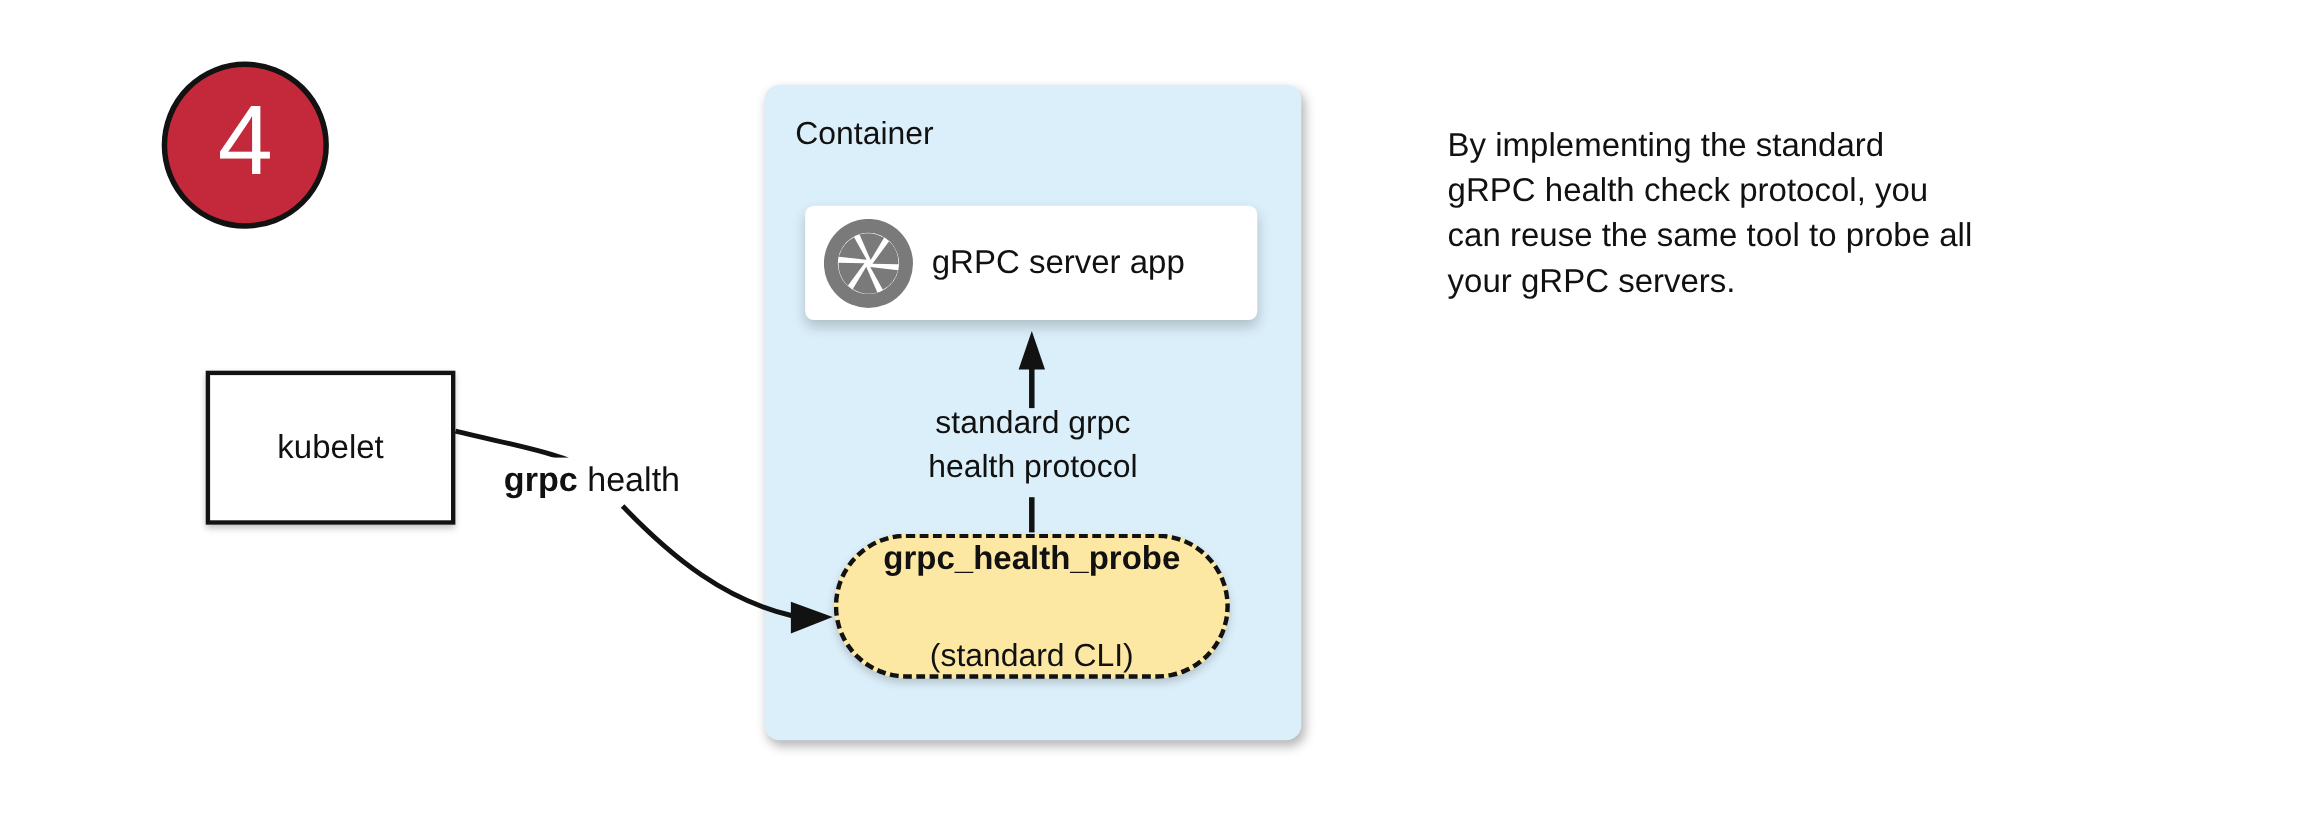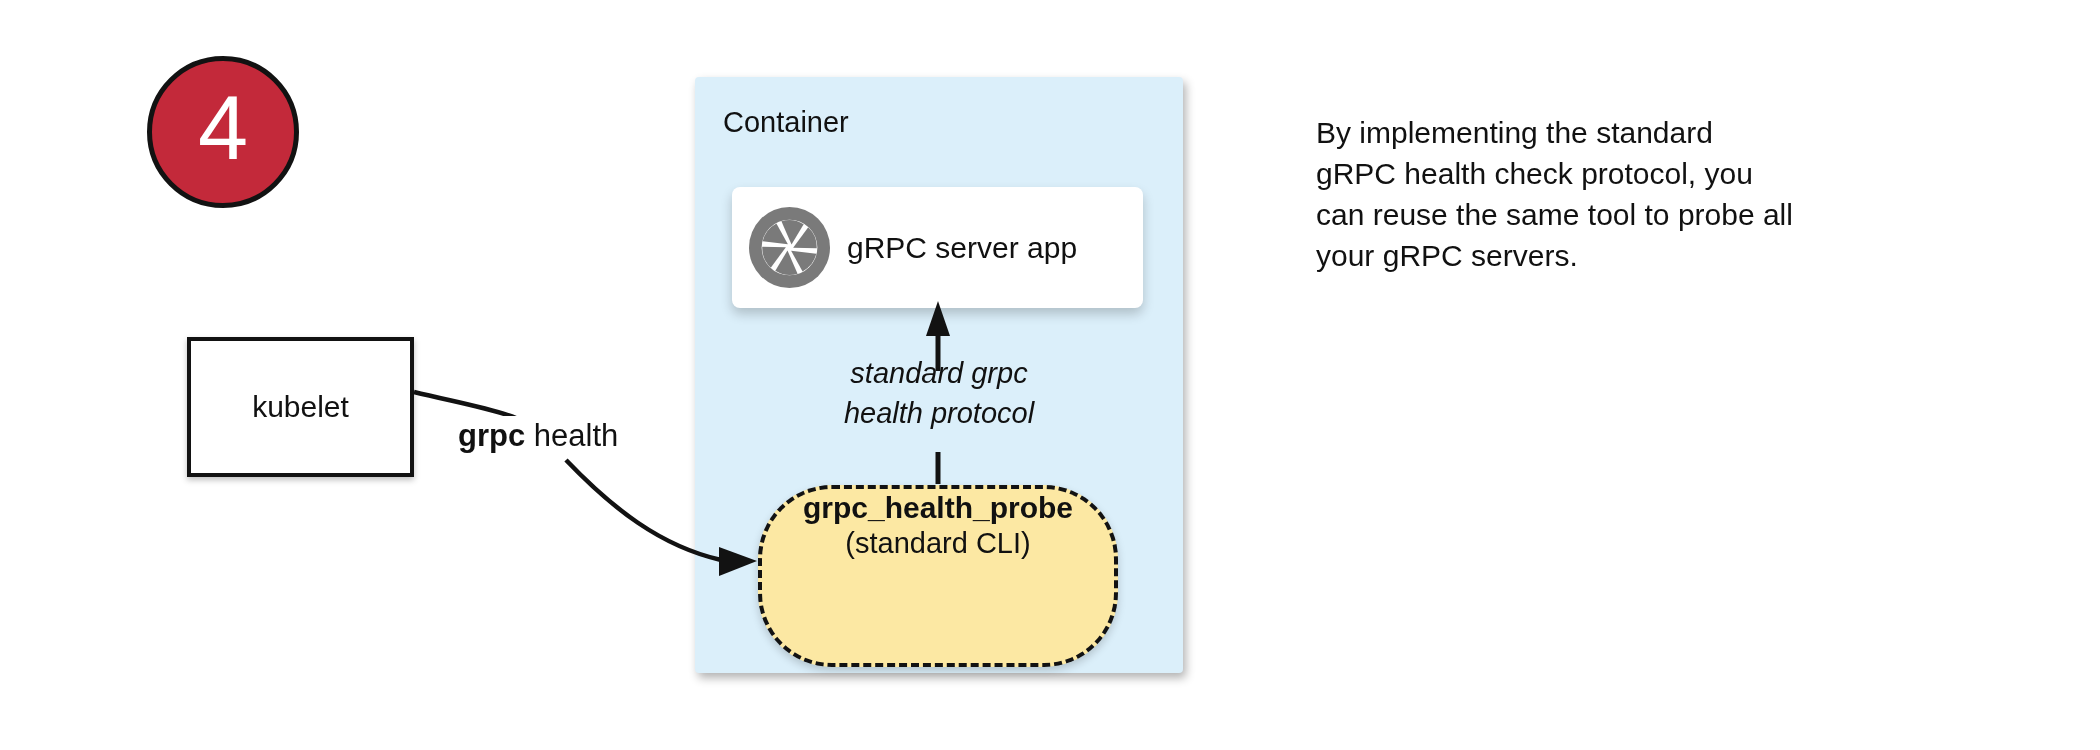--- a/index.html
+++ b/index.html
@@ -51,69 +51,68 @@
     white-space: nowrap;
   }
   .exec-label b { font-weight: bold; }
 
   
   .container-box {
     position: absolute;
     left: 695px; top: 77px;
     width: 488px; height: 596px;
     background: #DBEFFA;
-    border-radius: 4px;
+    border-radius: 14px;
     box-shadow: 3px 5px 10px rgba(0,0,0,0.30);
     z-index: 1;
   }
   .container-title {
     position: absolute;
     left: 28px; top: 29px;
     font-size: 29px;
   }
 
   
   .server-box {
     position: absolute;
     left: 37px; top: 110px;
-    width: 411px; height: 121px;
+    width: 411px; height: 104px;
     background: #ffffff;
     border-radius: 8px;
     box-shadow: 0 6px 12px rgba(0,0,0,0.20);
     display: flex; align-items: center;
     padding-left: 17px;
     gap: 17px;
     font-size: 30px;
   }
   .aperture-svg { flex: 0 0 auto; display: block; }
 
   
   .arrow-label {
     position: absolute;
-    left: 244px; top: 276px;
+    left: 244px; top: 288px;
     transform: translateX(-50%);
     text-align: center;
     font-size: 29px;
     line-height: 40px;
     white-space: pre-line;
     z-index: 6;
-    font-style: italic;
   }
 
   
   .probe-box {
     position: absolute;
     left: 63px; top: 408px;
-    width: 360px; height: 182px;
+    width: 360px; height: 132px;
     background: #FCE8A3;
     border: 4px dashed #121212;
     border-radius: 74px;
     box-shadow: 0 4px 8px rgba(0,0,0,0.18);
     display: flex; flex-direction: column;
-    align-items: center; justify-content: flex-start;
+    align-items: center; justify-content: space-between;
   }
   .probe-title { font-size: 30px; font-weight: bold; line-height: 37px; }
   .probe-sub   { font-size: 29px; line-height: 34px; }
 
   
   .overlay {
     position: absolute;
     left: 0; top: 0;
     width: 2100px; height: 750px;
     z-index: 5;

